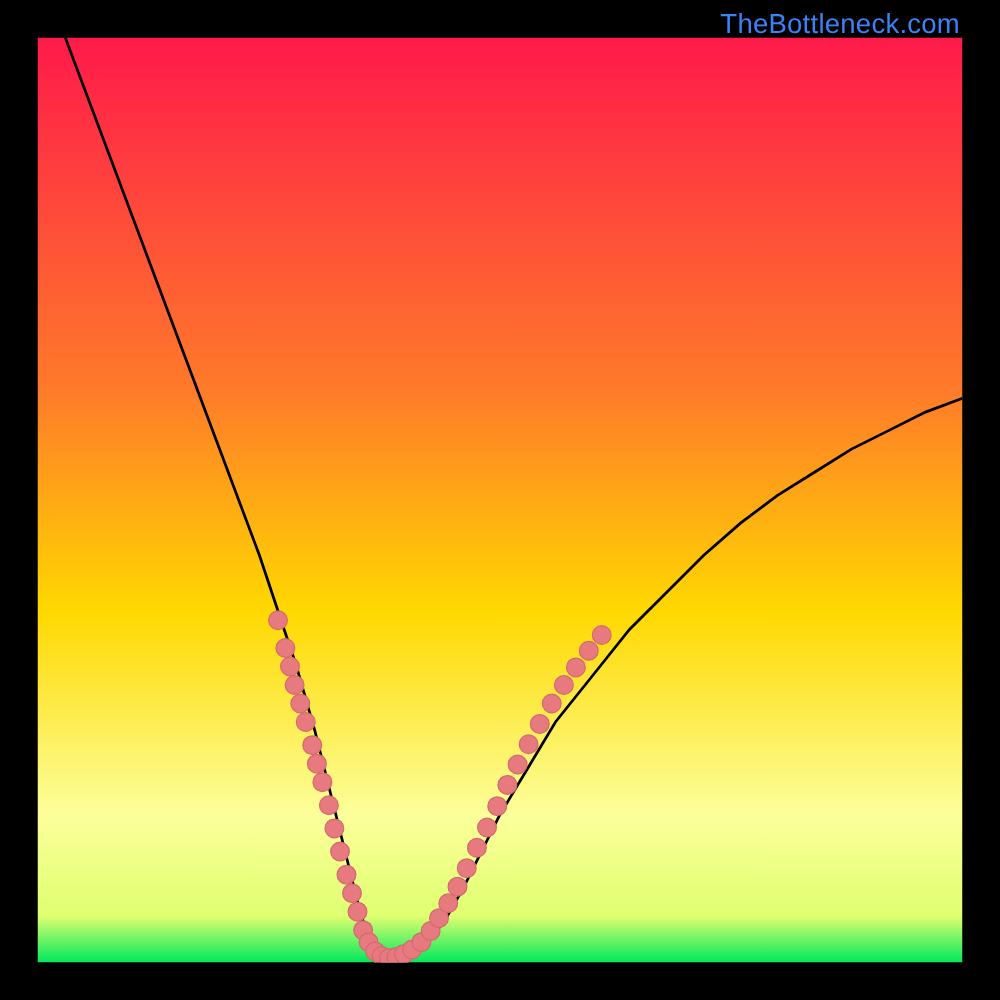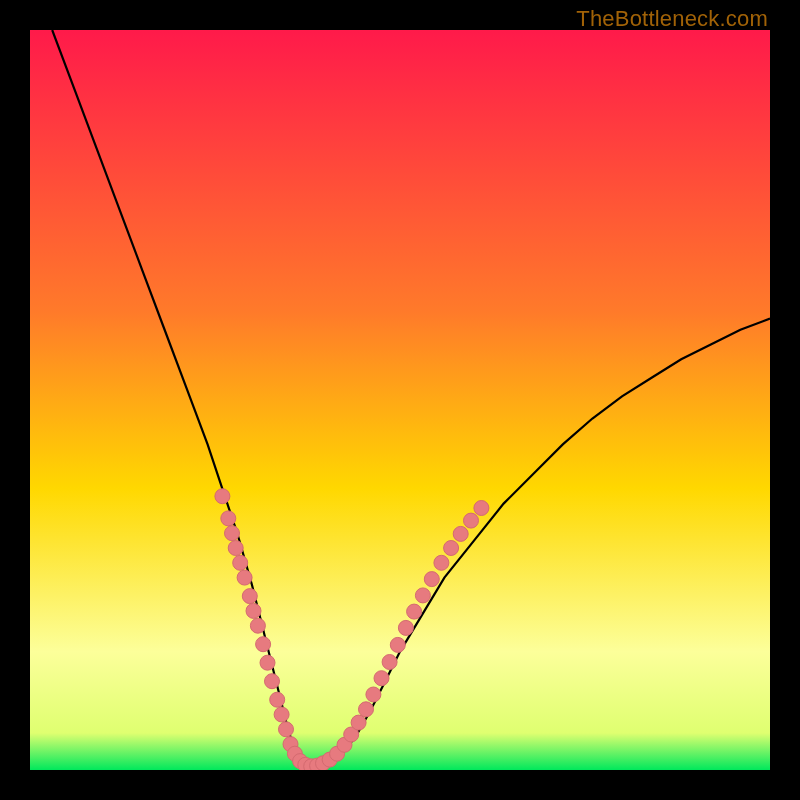--- a/index.html
+++ b/index.html
@@ -25,21 +25,21 @@
     top: 0;
     width: 740px;
     height: 740px;
   }
   .watermark {
     position: absolute;
     top: 6px;
     right: 32px;
     font-size: 22px;
     font-weight: 500;
-    color: #a16207;
+    color: #3b82f6;
     letter-spacing: 0.2px;
   }
   svg {
     display: block;
   }
 </style>
 </head>
 <body>
 
 <div class="watermark">TheBottleneck.com</div>

